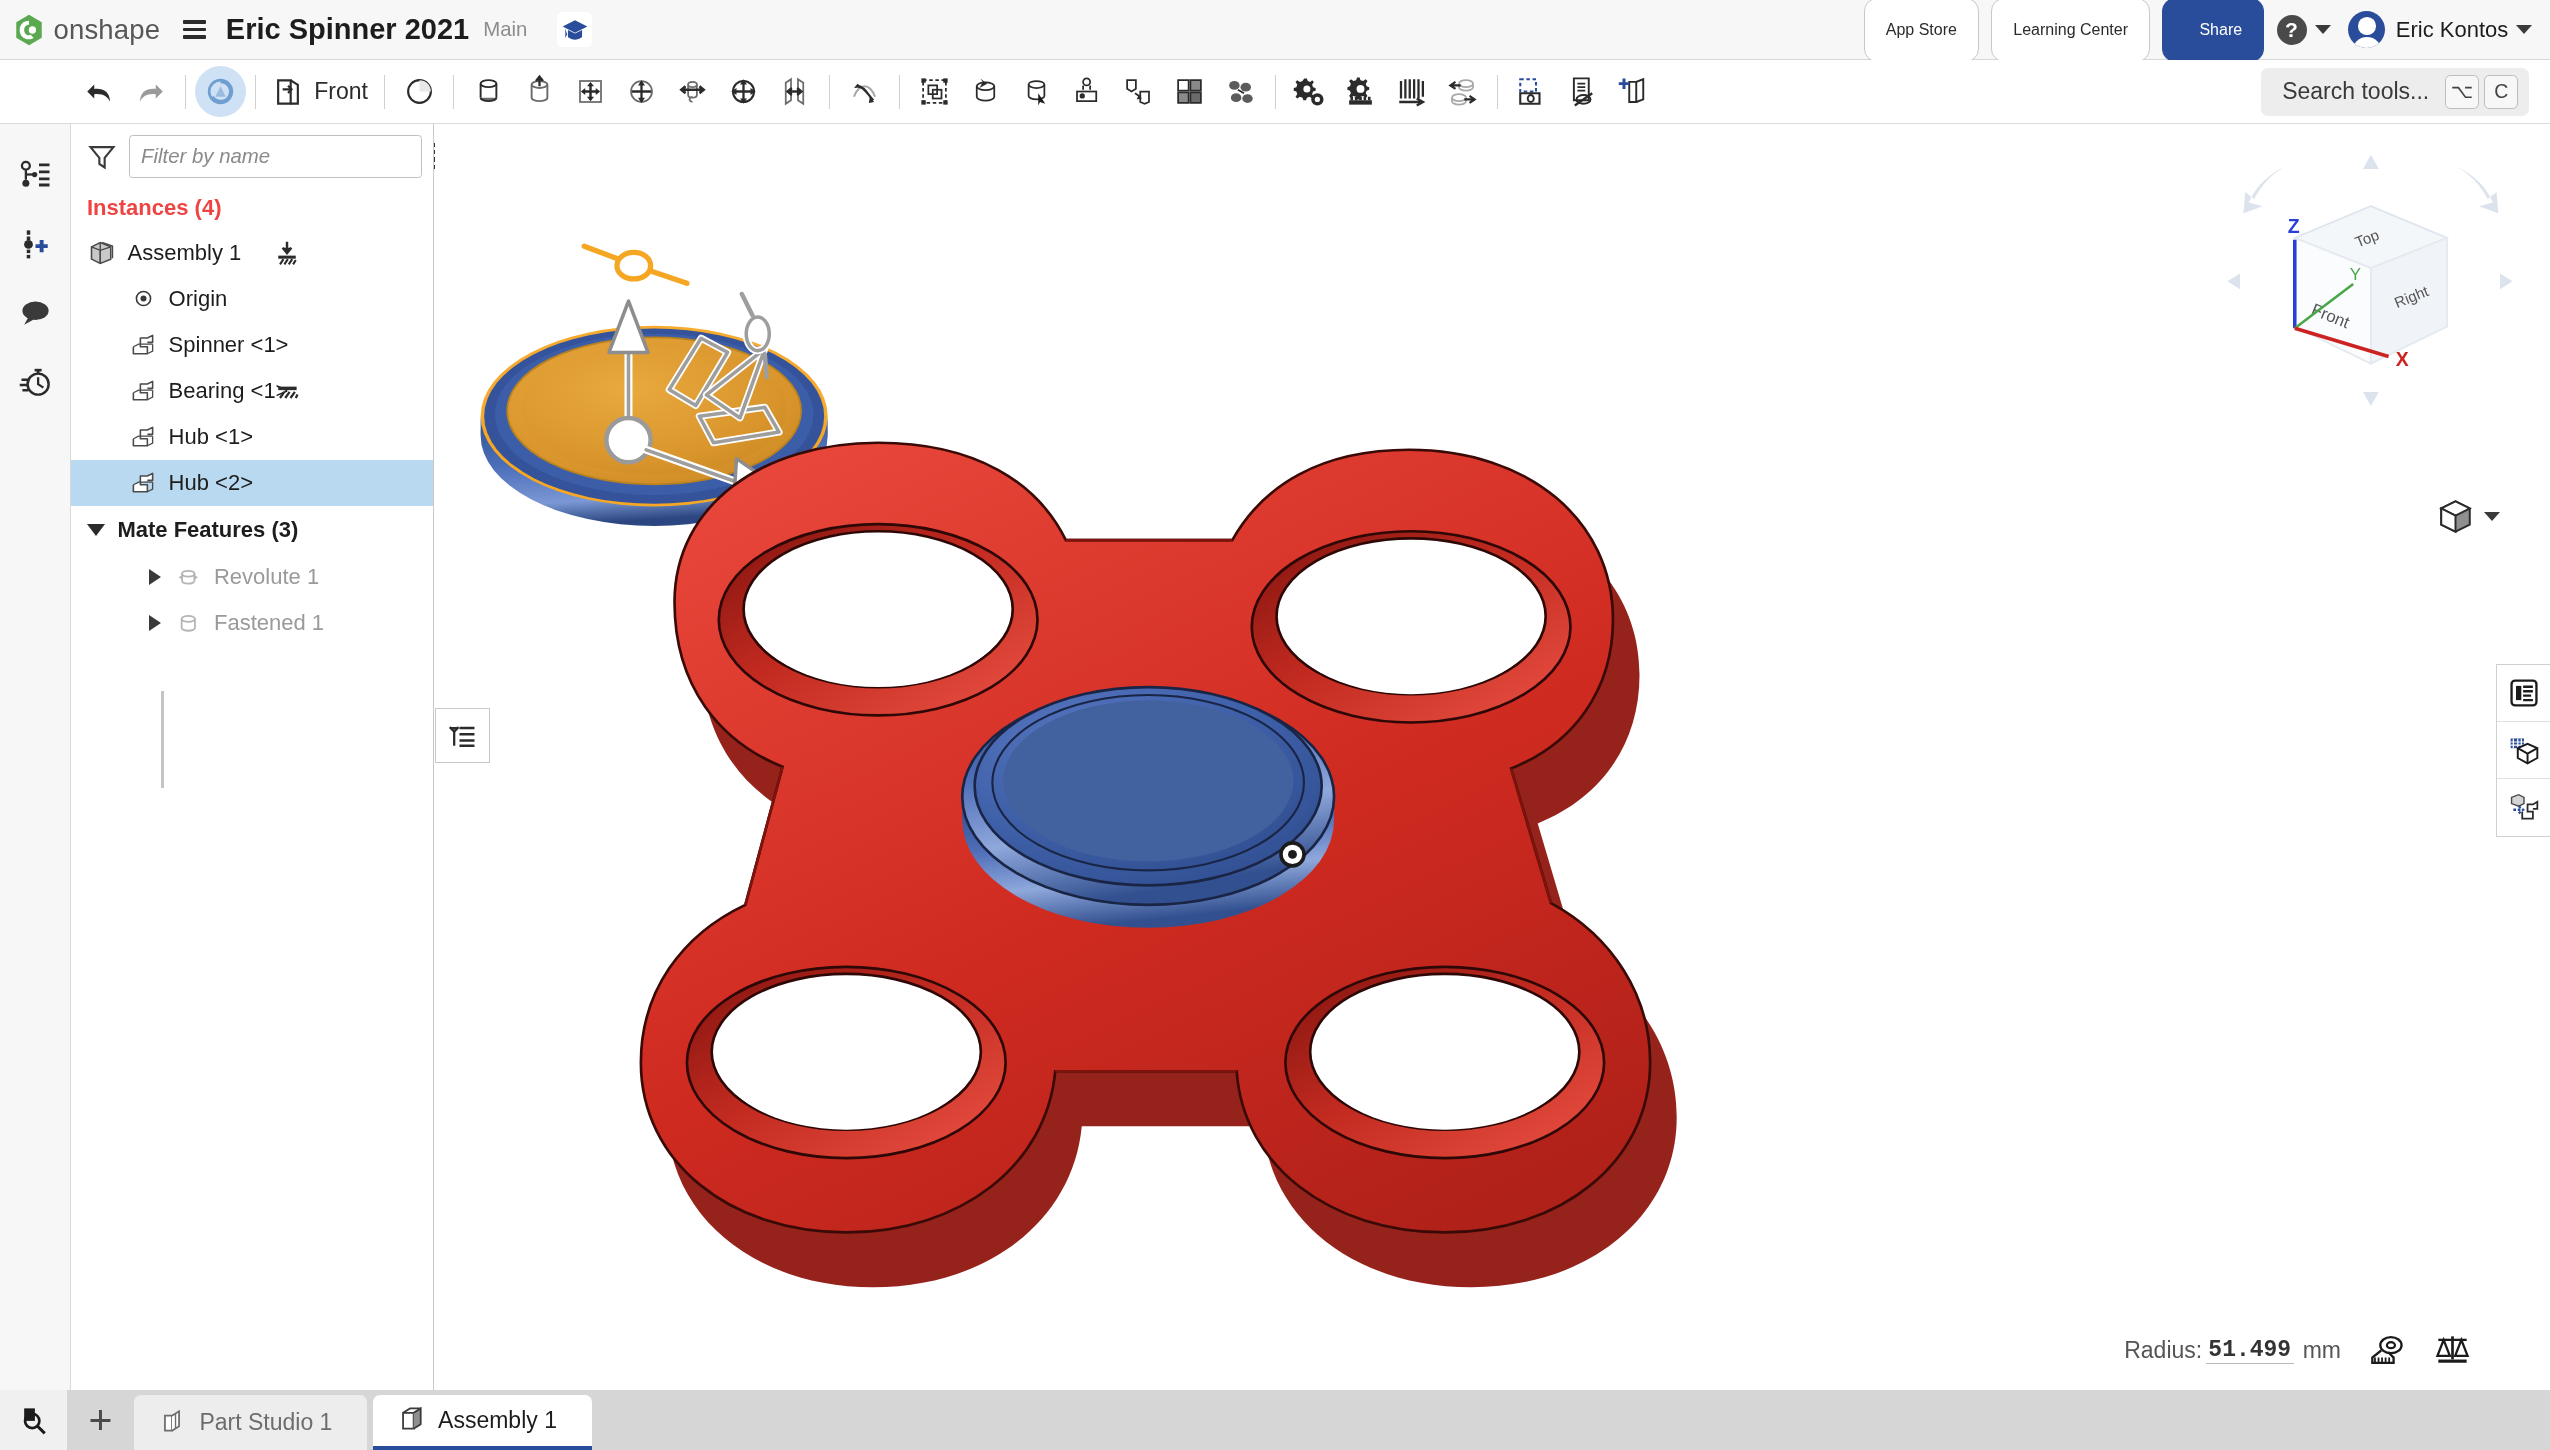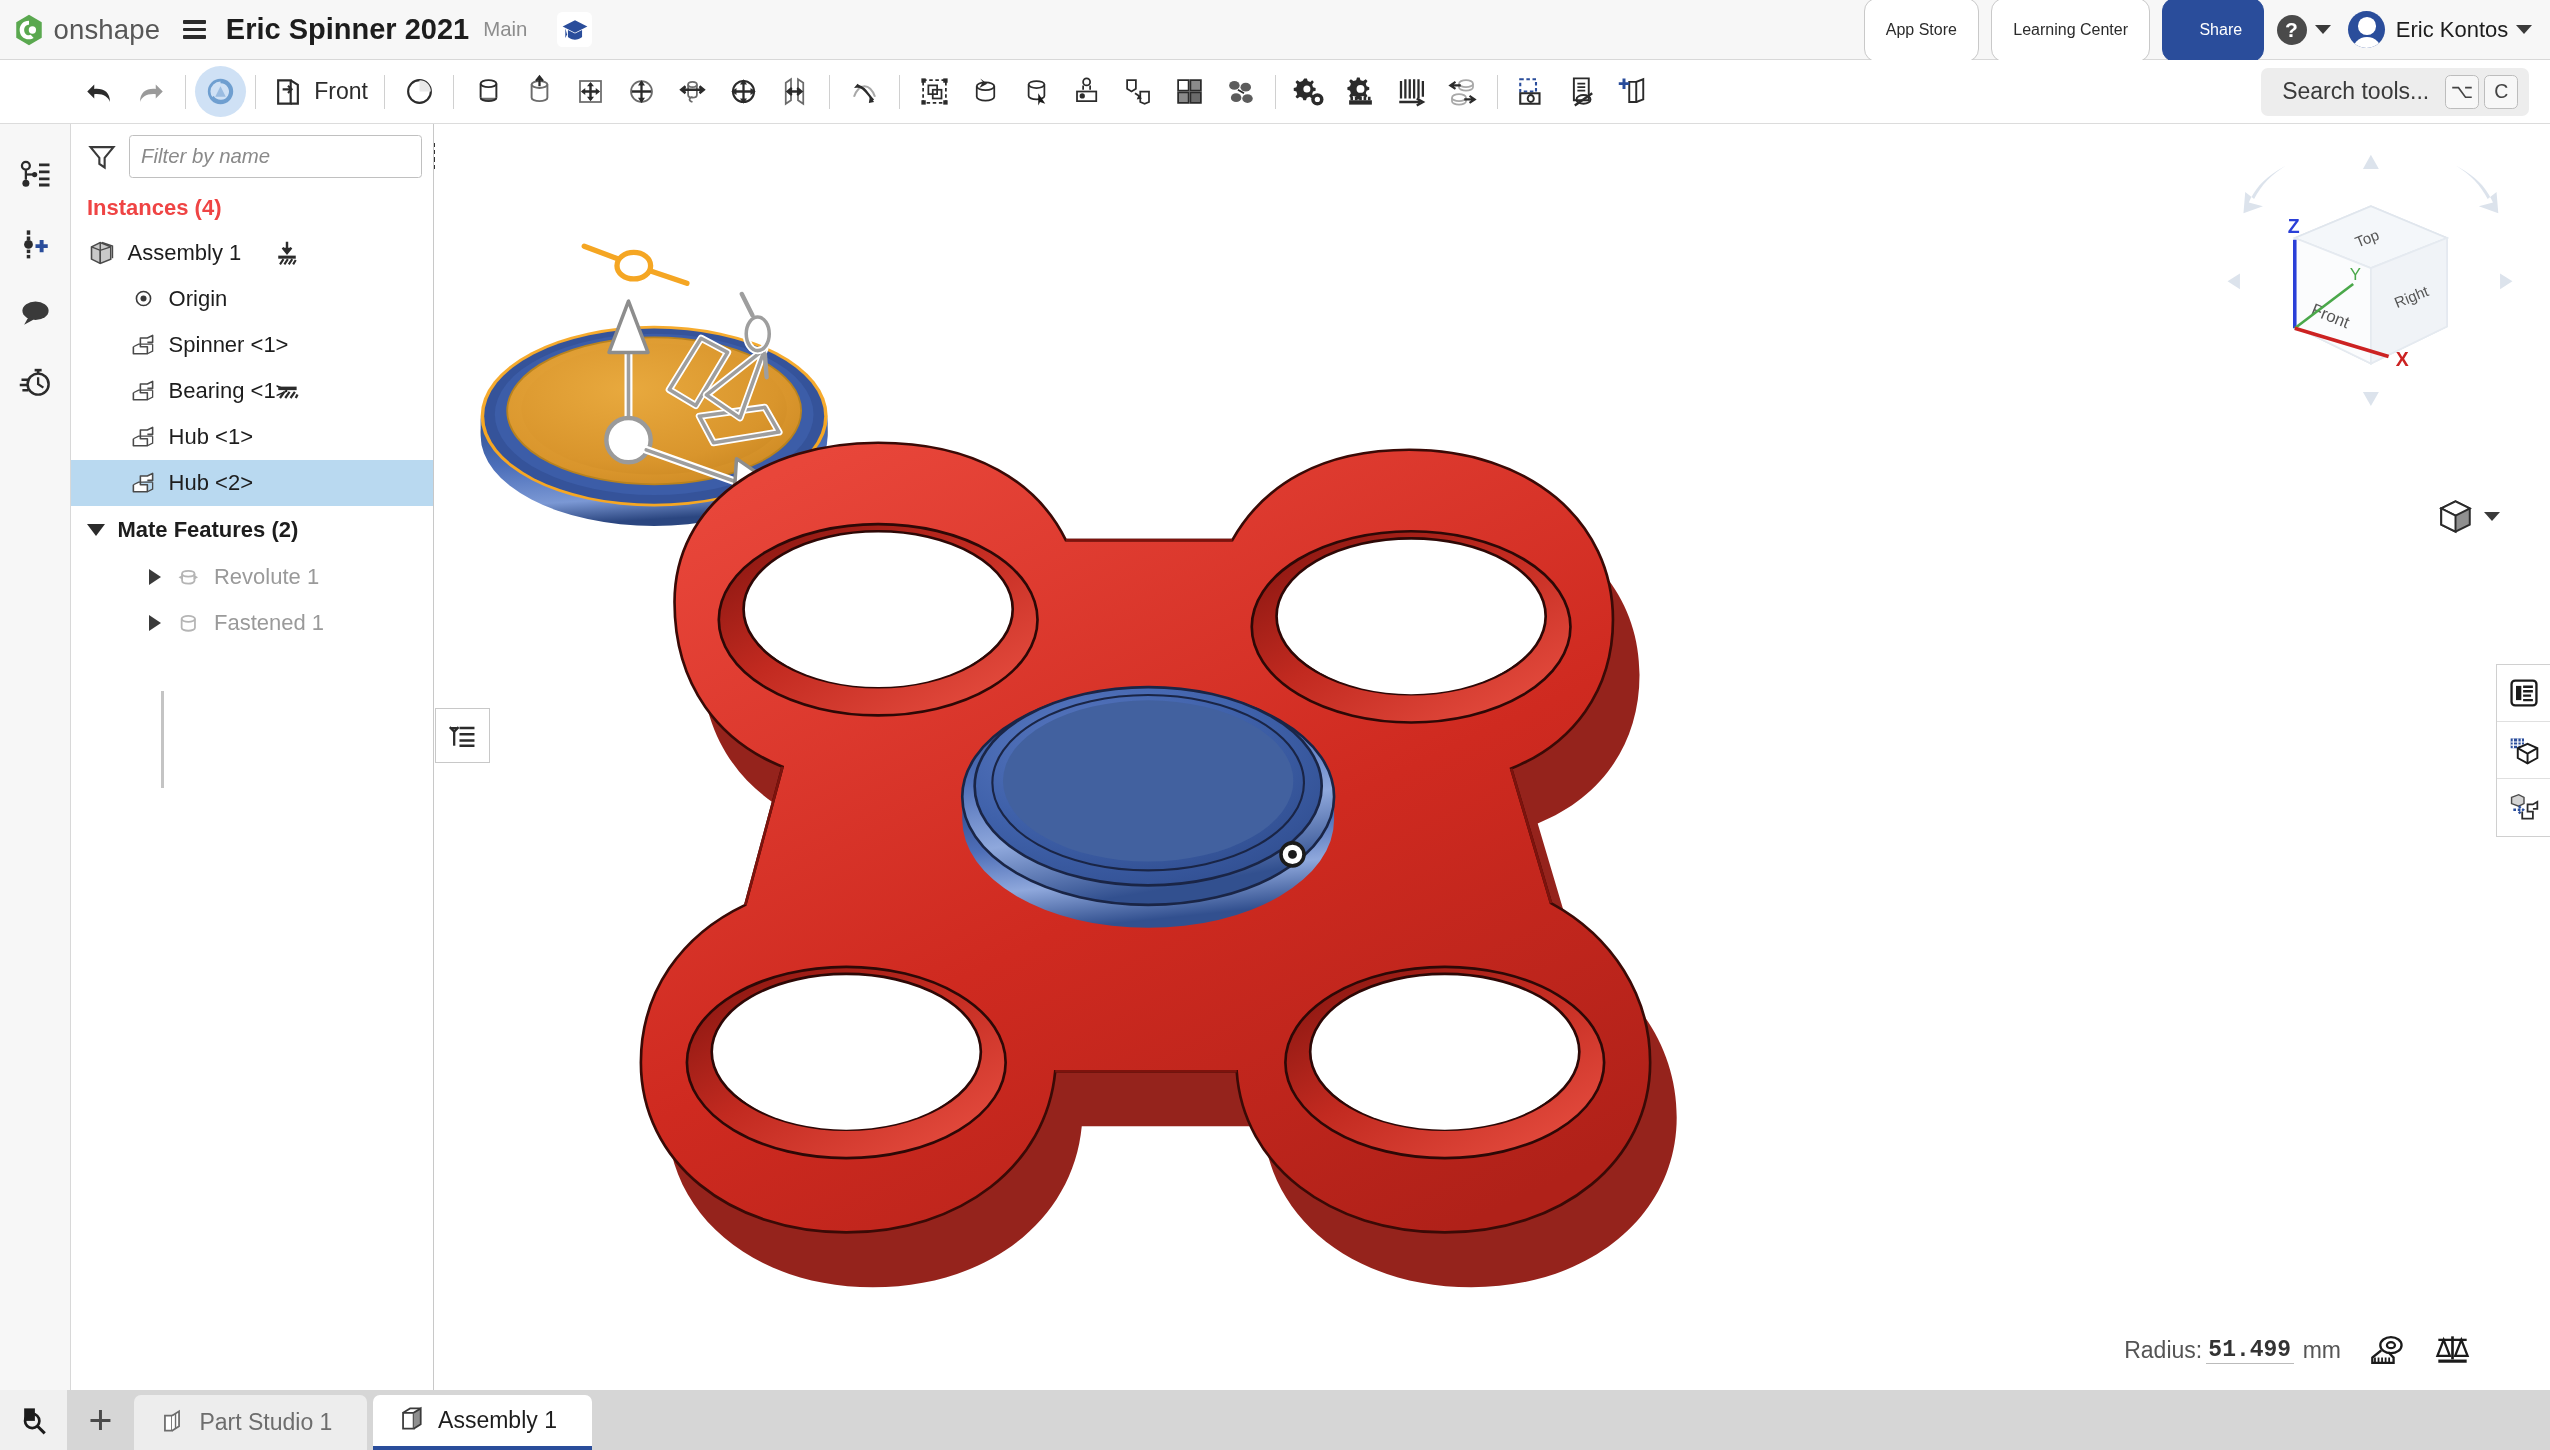--- a/index.html
+++ b/index.html
@@ -534,21 +534,21 @@
             <path d="M5 18 L5 26 L21 26 L21 18 L13 18 L13 8 L21 8 L27 5 L27 13 L21 13" fill="#fff" stroke="#4a4a4a" stroke-width="1.8" stroke-linejoin="round"></path>
             <path d="M5 18 L11 15 L27 15" fill="none" stroke="#4a4a4a" stroke-width="1.5"></path>
             <path d="M21 26 L27 23 L27 15" fill="none" stroke="#4a4a4a" stroke-width="1.5"></path>
           </svg>
       </span>
       <span class="t-label">Hub &lt;2&gt;</span>
     </div>
 
     <div class="mate-head">
       <span class="chev-down"></span>
-      <span class="t-label">Mate Features (2)</span>
+      <span class="t-label">Mate Features (3)</span>
     </div>
     <div class="tree-vline"></div>
 
     <div class="tree-row ind-3 dim">
       <span class="chev"></span>
       <span class="t-icon" style="margin-left:12.4px">
         <svg width="26.6" height="26.6" viewBox="0 0 30 30">
             <ellipse cx="15" cy="11" rx="7" ry="3.2" fill="none" stroke="#b5b5b5" stroke-width="2"></ellipse>
             <path d="M8 11 L8 19 A7 3.2 0 0 0 22 19 L22 11" fill="none" stroke="#b5b5b5" stroke-width="2"></path>
             <path d="M4 15 L9 12 L9 18 Z M26 15 L21 12 L21 18 Z" fill="#b5b5b5"></path>

